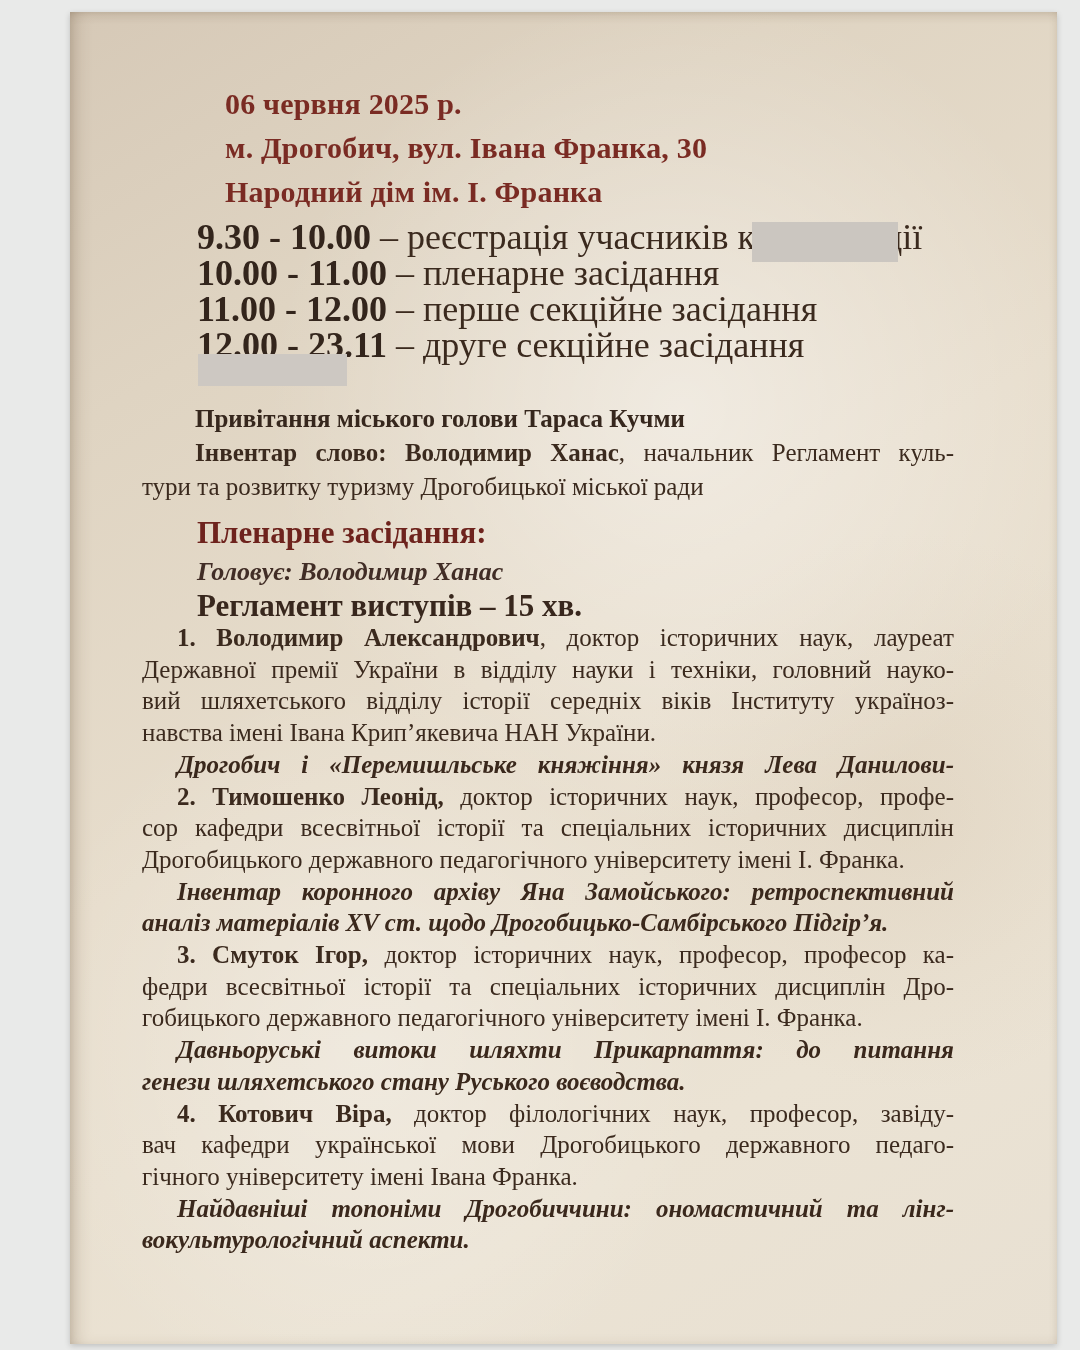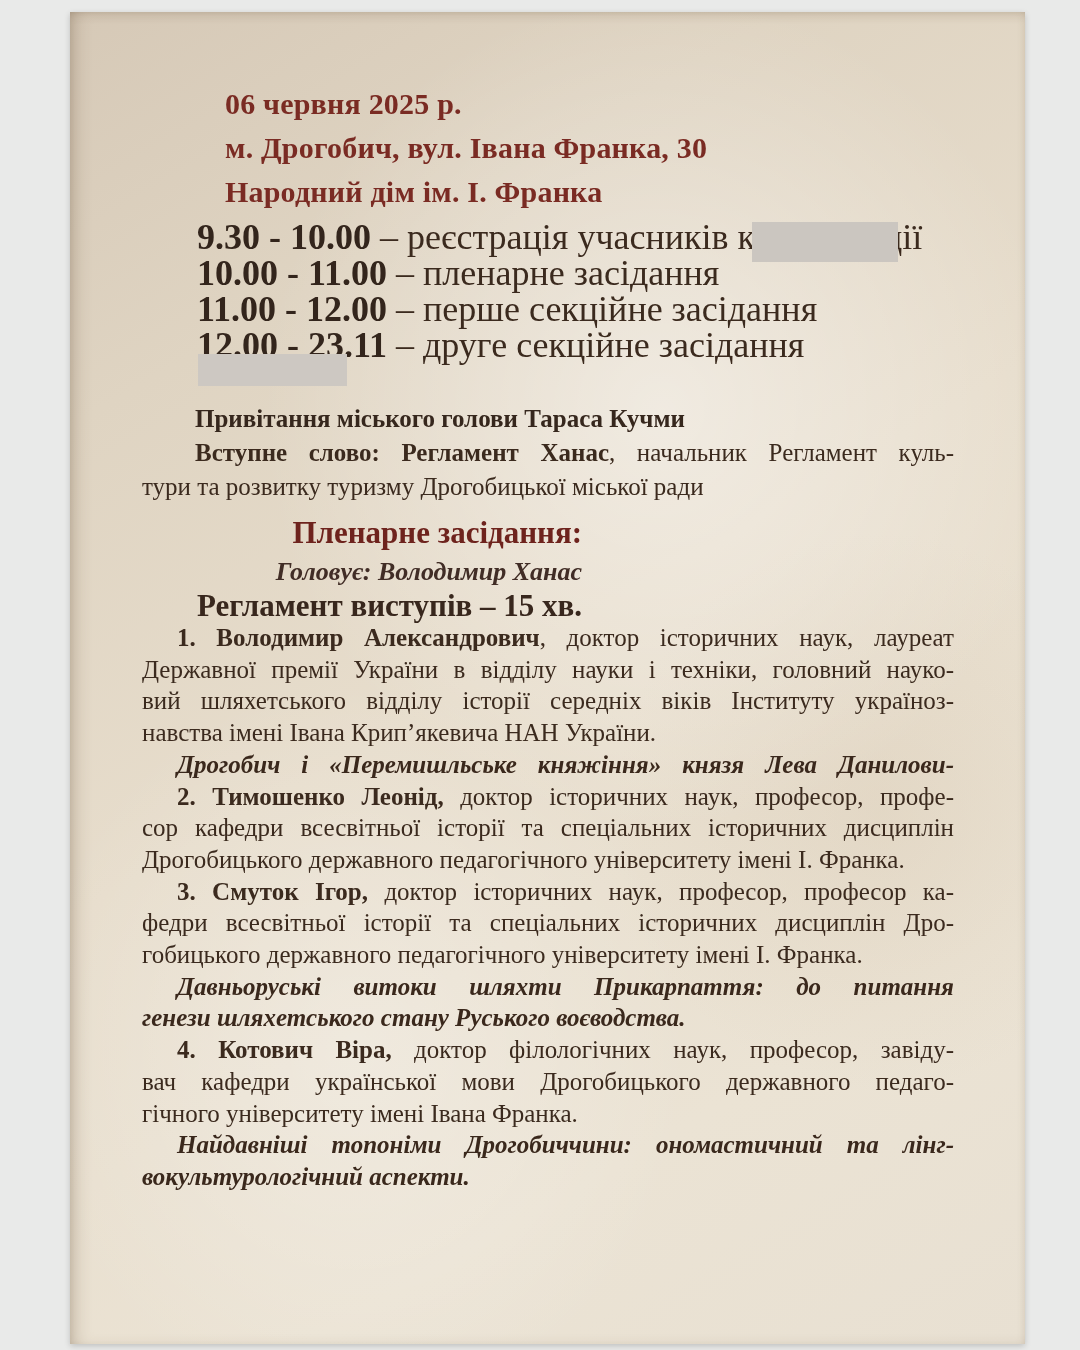--- a/index.html
+++ b/index.html
@@ -17,20 +17,21 @@
     background:
       radial-gradient(ellipse 60% 45% at 62% 30%, rgba(255,255,255,0.45), rgba(255,255,255,0) 70%),
       radial-gradient(ellipse 50% 40% at 30% 78%, rgba(255,255,255,0.30), rgba(255,255,255,0) 70%),
       radial-gradient(ellipse 40% 30% at 85% 60%, rgba(214,198,175,0.35), rgba(214,198,175,0) 70%),
       linear-gradient(150deg, #d6c9b7 0%, #dfd4c2 22%, #e7ddcc 48%, #ebe3d4 78%, #e8e0d2 100%);
     box-shadow:
       inset 12px 0 20px -12px rgba(100,75,50,0.45),
       inset -5px 0 12px -9px rgba(100,75,50,0.30),
       inset 0 8px 14px -10px rgba(100,75,50,0.30),
       0 2px 6px rgba(0,0,0,0.18);
+    padding-left: 32px;
   }
   .blk { position: absolute; }
 
   
   #header-block {
     left: 155px; top: 70px;
     font-weight: bold;
     font-size: 30px; line-height: 44px;
     color: #7a2b23;
     letter-spacing: 0.2px;
@@ -60,21 +61,21 @@
 
   
   #greeting-block {
     left: 72px; top: 390px; width: 812px;
     font-size: 25px; line-height: 34px;
     color: #3b2a1e;
   }
   #greeting-block .bold-line { font-weight: bold; color: #36271d; }
 
   
-  #plenary-block { left: 127px; top: 500px; white-space: nowrap; text-align: right; }
+  #plenary-block { left: 127px; top: 500px; white-space: nowrap; }
   .p-title {
     font-size: 31px; font-weight: bold;
     line-height: 42px;
     color: #6e231d;
   }
   .p-chair {
     font-size: 26px; font-weight: bold; font-style: italic;
     line-height: 35px;
     color: #412d26;
   }
@@ -112,21 +113,21 @@
     <div class="ln"><span class="st">10.00 - 11.00</span><span class="sa">– пленарне засідання</span></div>
     <div class="ln"><span class="st">11.00 - 12.00</span><span class="sa">– перше секційне засідання</span></div>
     <div class="ln"><span class="st">12.00 - 23.11</span><span class="sa">– друге секційне засідання</span></div>
   </div>
 
   <div class="blk redaction" id="redaction1"></div>
   <div class="blk redaction" id="redaction2"></div>
 
   <div class="blk" id="greeting-block">
     <div class="ln ind2 bold-line">Привітання міського голови Тараса Кучми</div>
-    <div class="ln ind2 just"><span class="b">Вступне слово: Регламент Ханас</span><span>, начальник Регламент куль-</span></div>
+    <div class="ln ind2 just"><span class="b">Інвентар слово: Володимир Ханас</span><span>, начальник Регламент куль-</span></div>
     <div class="ln">тури та розвитку туризму Дрогобицької міської ради</div>
   </div>
 
   <div class="blk" id="plenary-block">
     <div class="p-title ln">Пленарне засідання:</div>
     <div class="p-chair ln">Головує: Володимир Ханас</div>
     <div class="p-reg ln">Регламент виступів – 15 хв.</div>
   </div>
 
   <div class="blk" id="speakers-block">
@@ -141,20 +142,24 @@
       <div class="para topic">
         <div class="ln ind just">Дрогобич і «Перемишльське княжіння» князя Лева Данилови-</div>
       </div>
     </div>
 
     <div class="entry">
       <div class="para bio">
         <div class="ln ind just"><span class="b">2. Тимошенко Леонід,</span><span> доктор історичних наук, професор, профе-</span></div>
         <div class="ln just">сор кафедри всесвітньої історії та спеціальних історичних дисциплін</div>
         <div class="ln">Дрогобицького державного педагогічного університету імені І. Франка.</div>
+      </div>
+      <div class="para topic">
+        <div class="ln ind just">Інвентар коронного архіву Яна Замойського: ретроспективний</div>
+        <div class="ln">аналіз матеріалів XV ст. щодо Дрогобицько-Самбірського Підгір’я.</div>
       </div>
     </div>
 
     <div class="entry">
       <div class="para bio">
         <div class="ln ind just"><span class="b">3. Смуток Ігор,</span><span> доктор історичних наук, професор, професор ка-</span></div>
         <div class="ln just">федри всесвітньої історії та спеціальних історичних дисциплін Дро-</div>
         <div class="ln">гобицького державного педагогічного університету імені І. Франка.</div>
       </div>
       <div class="para topic">

